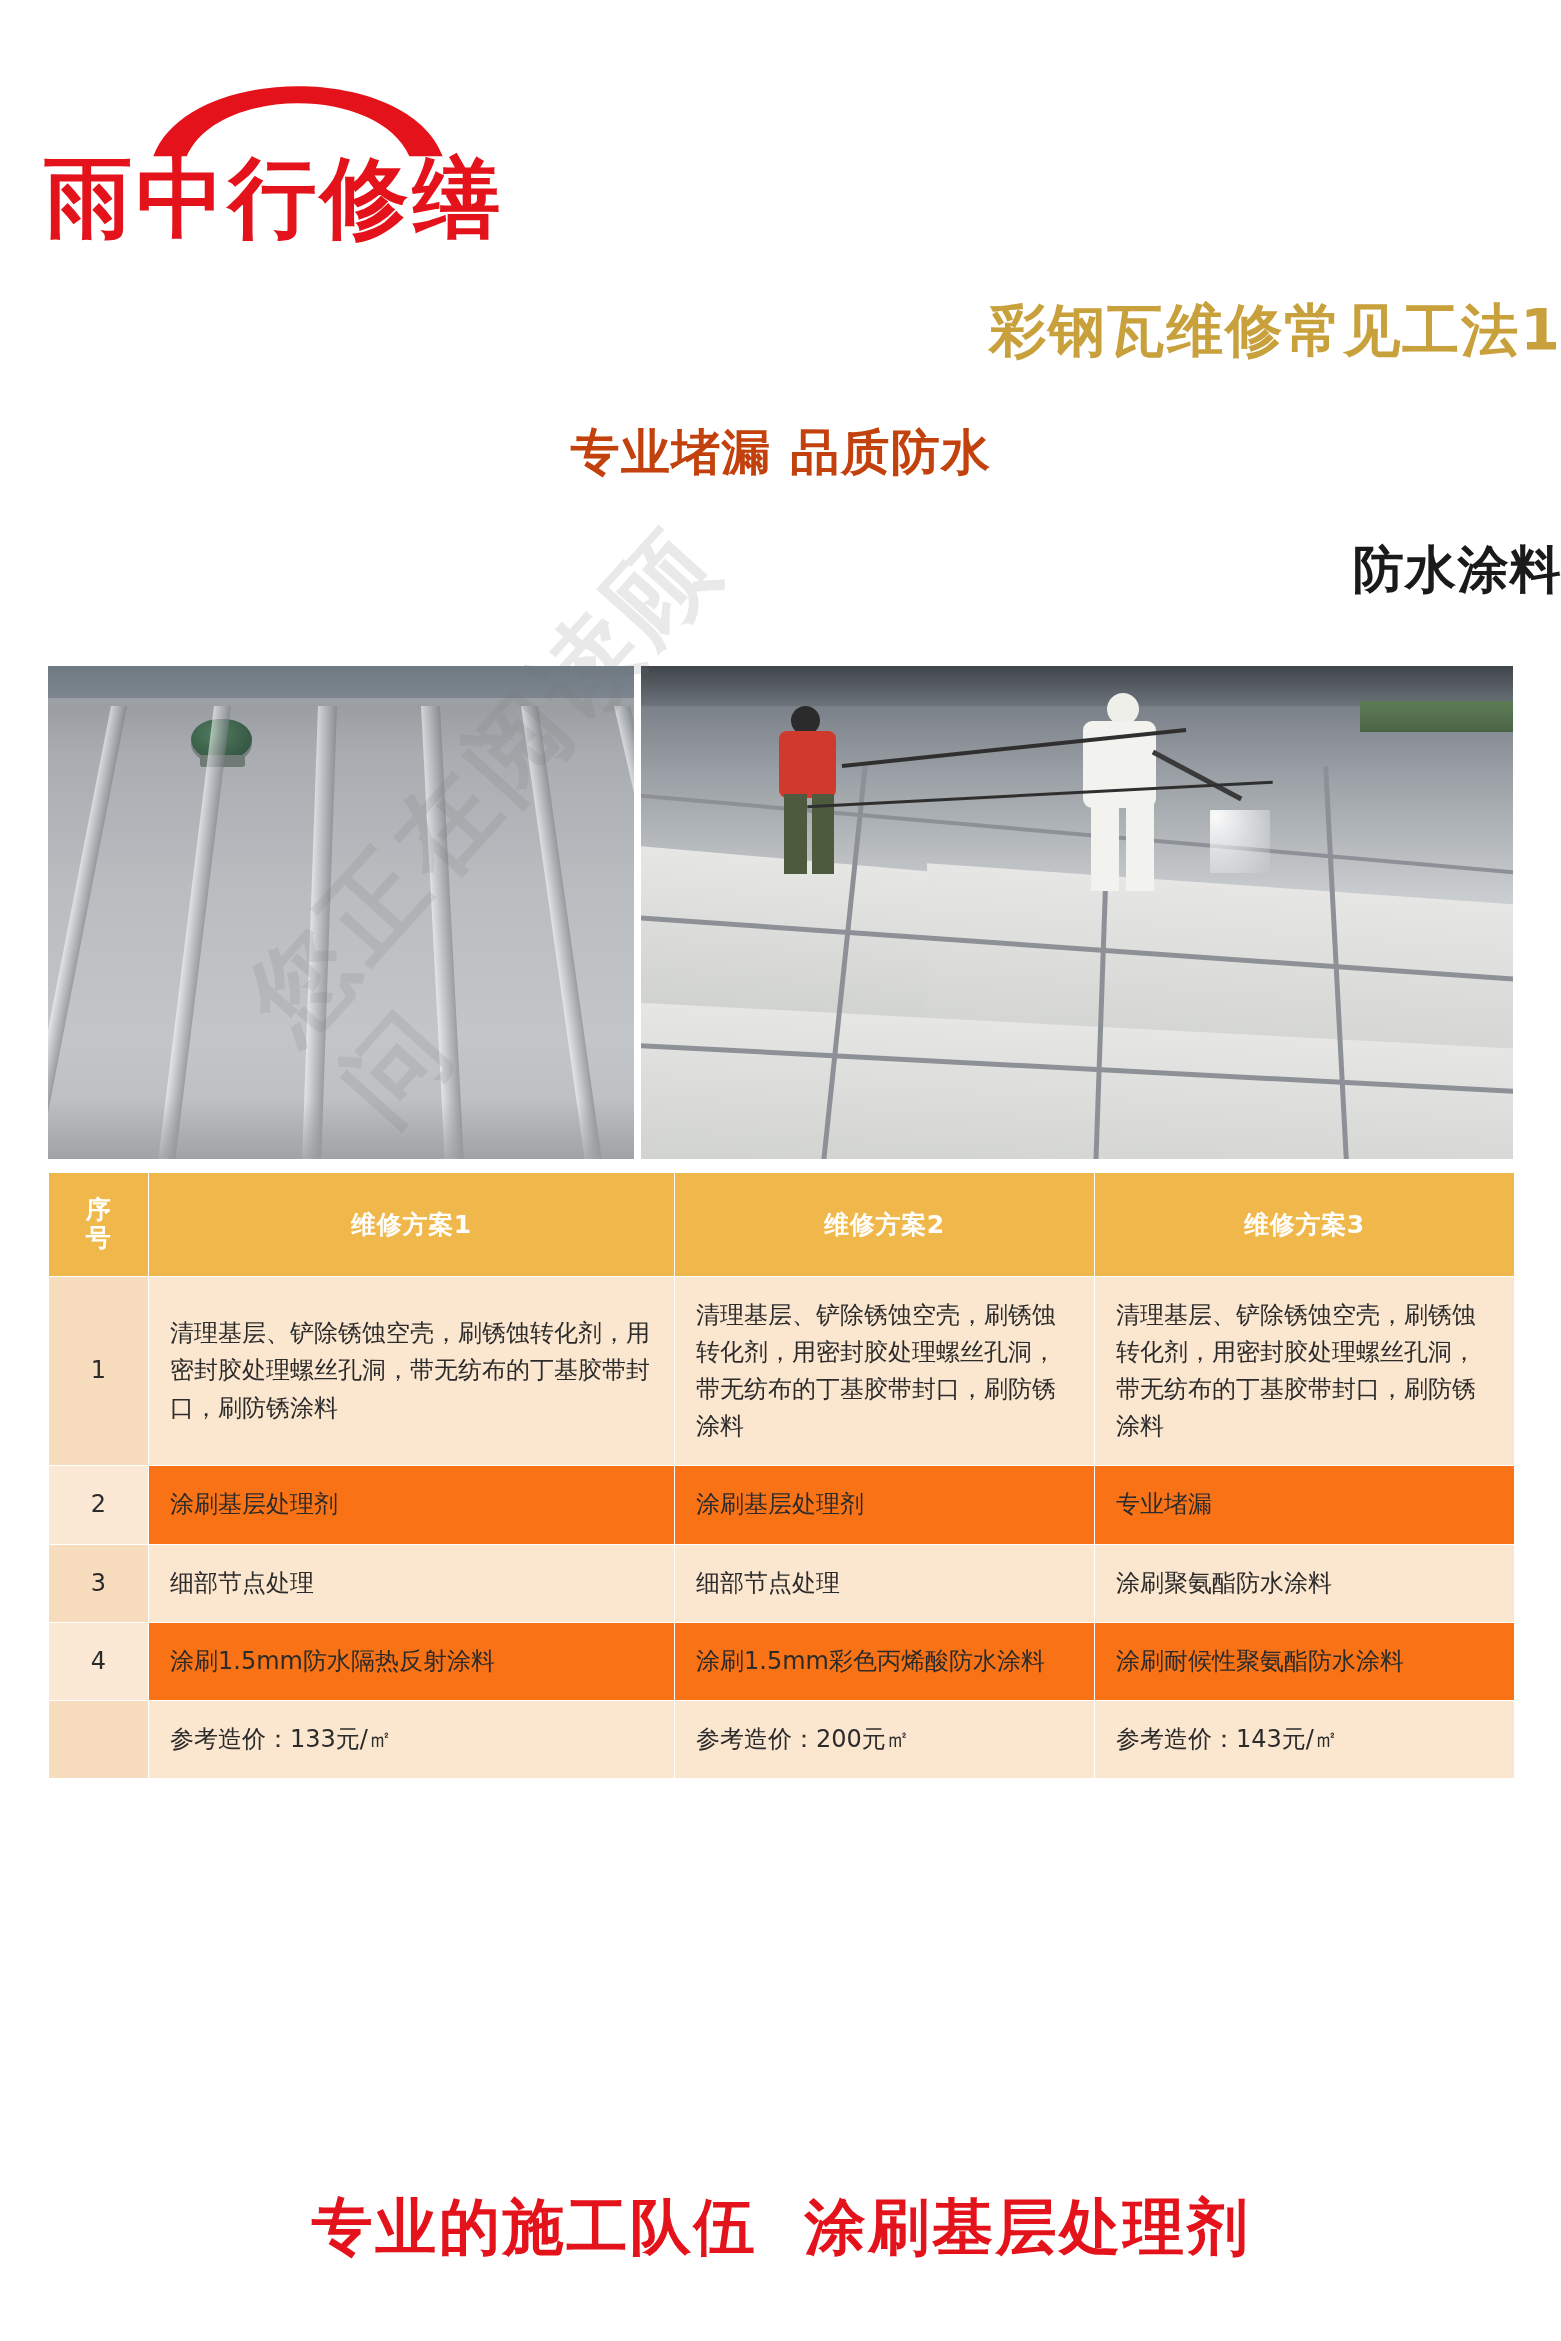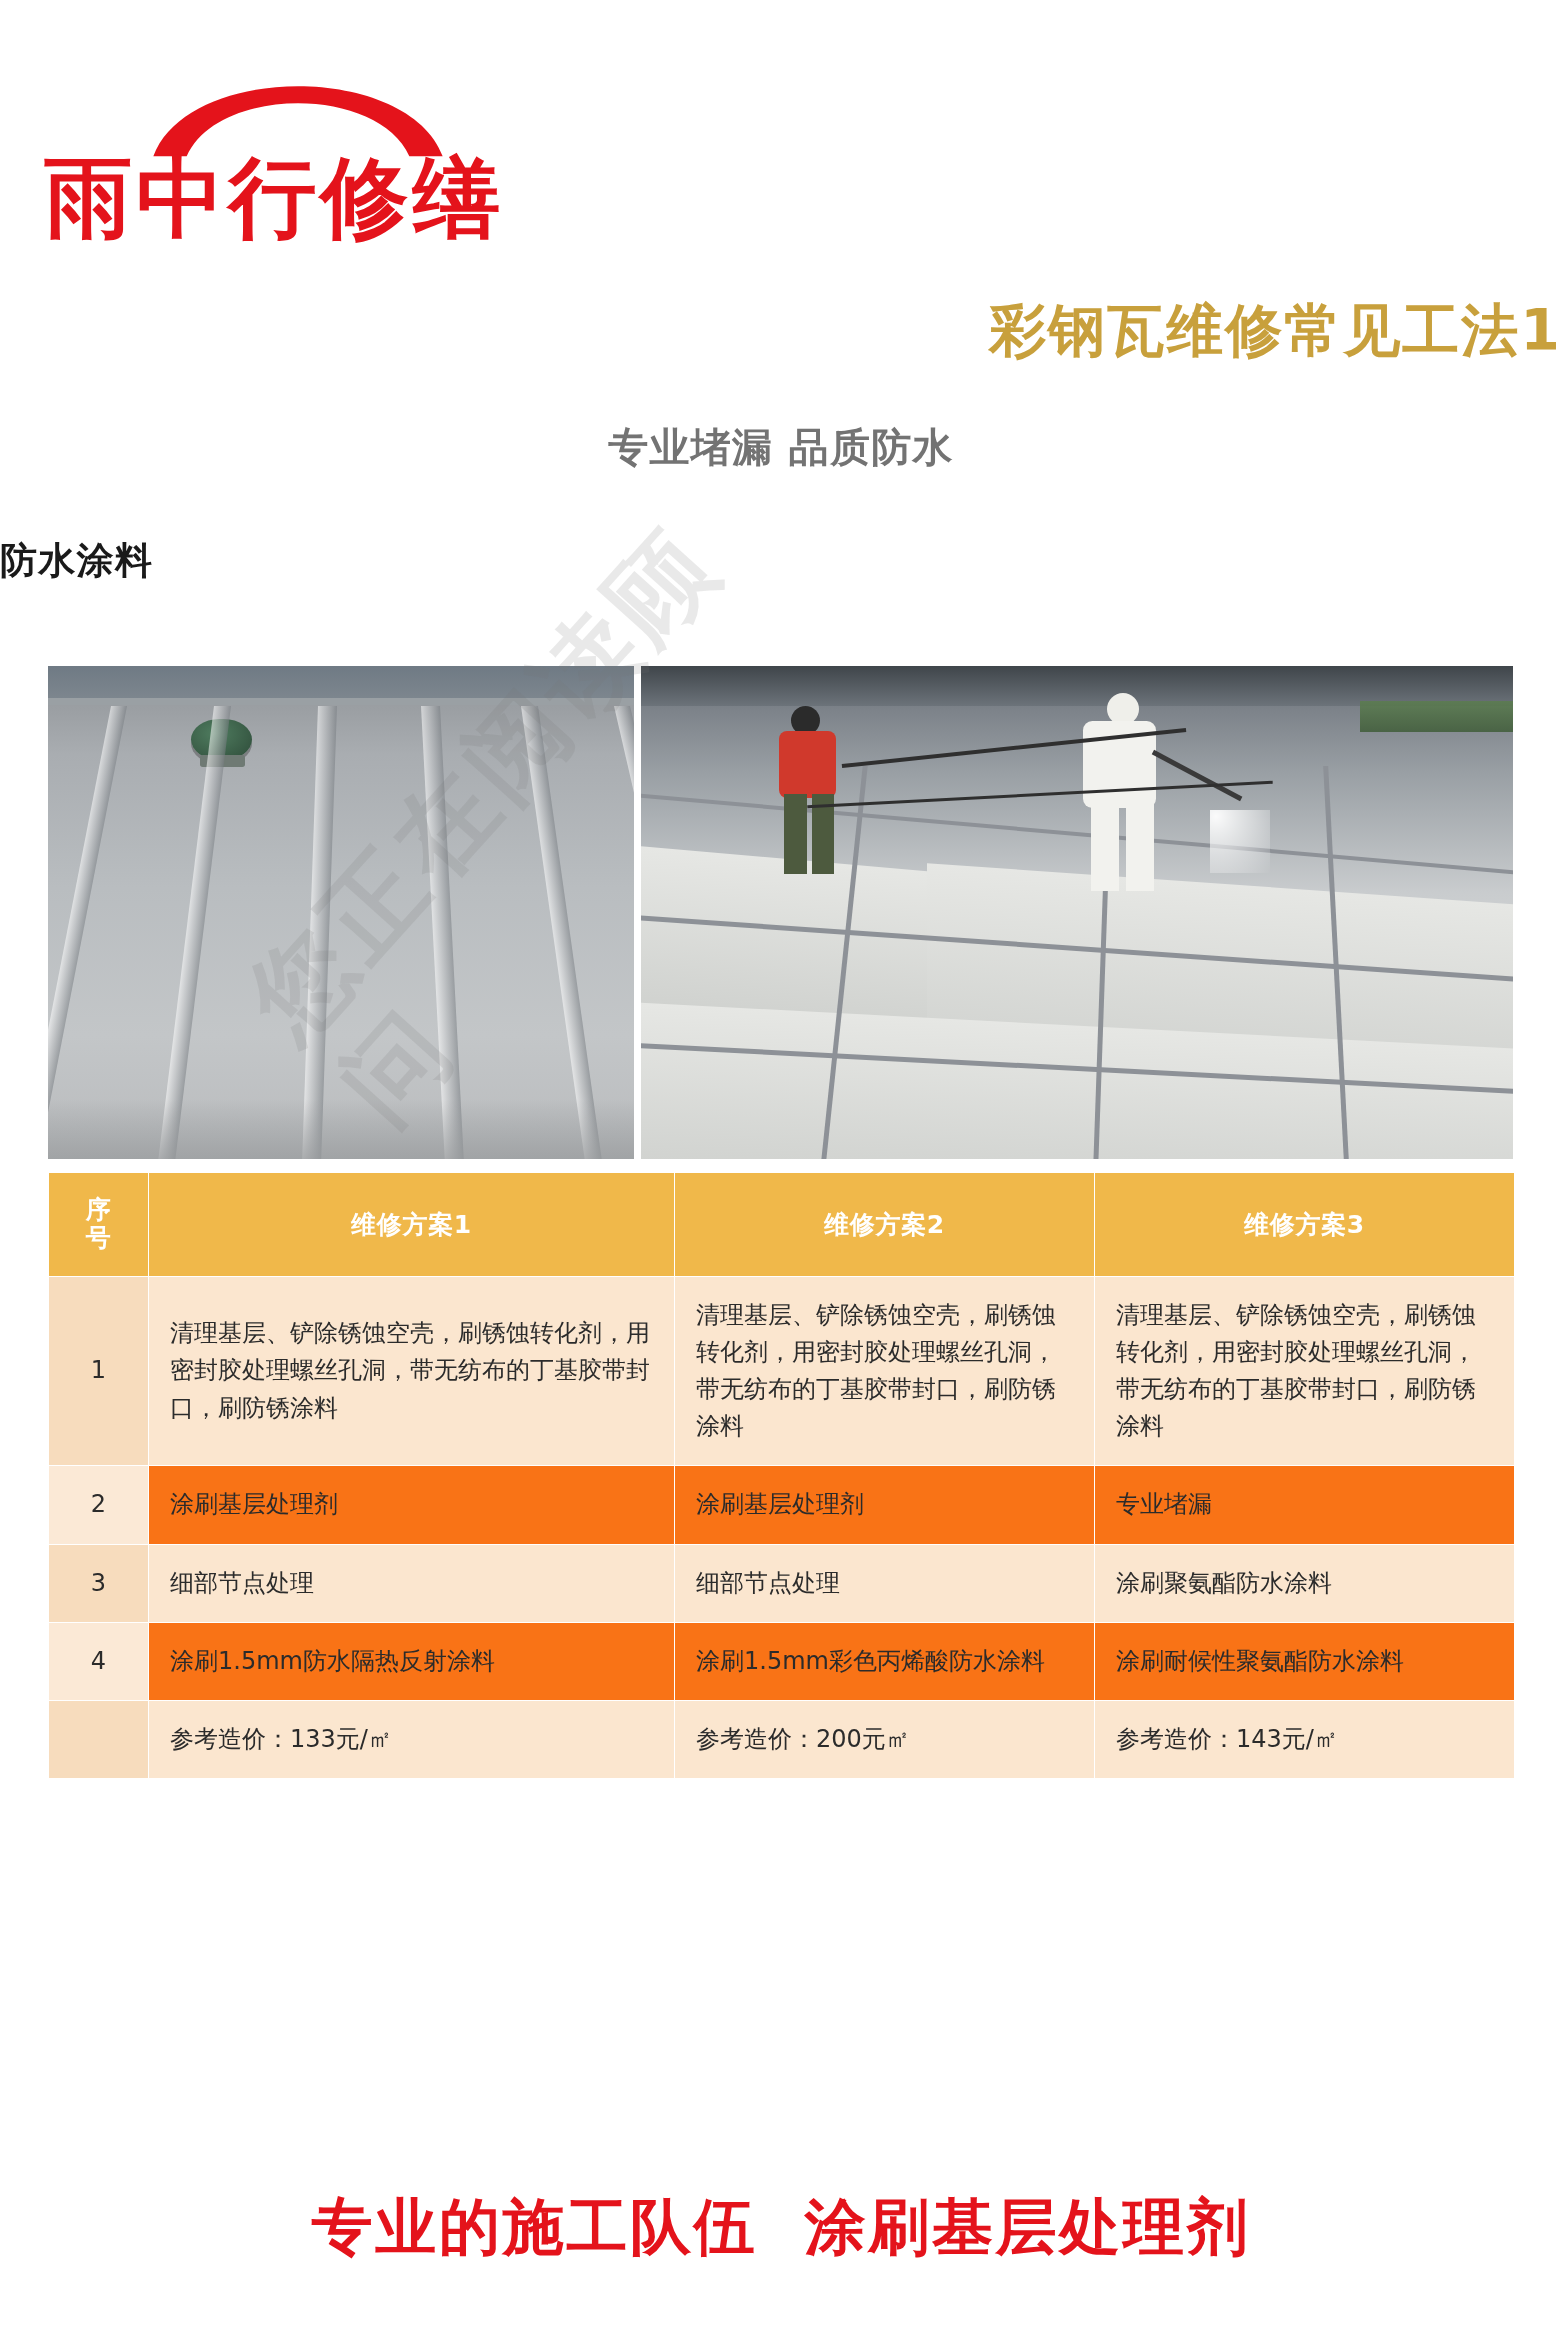--- a/index.html
+++ b/index.html
@@ -55,32 +55,32 @@
     font-weight: bold;
     color: #c8a03c;
     letter-spacing: 2px;
     font-family: "DejaVu Sans", "Liberation Sans", sans-serif;
   }
   .title-sub {
     position: absolute;
     left: 0; right: 0;
     top: 420px;
     text-align: center;
-    font-size: 40px;
-    font-weight: bold;
-    color: #737373;
+    font-size: 49px;
+    font-weight: bold;
+    color: #c2410c;
     letter-spacing: 1.3px;
     font-family: "DejaVu Sans", "Liberation Sans", sans-serif;
   }
   .title-section {
     position: absolute;
     left: 0; right: 0;
     top: 536px;
-    text-align: left;
-    font-size: 37px;
+    text-align: right;
+    font-size: 51px;
     font-weight: bold;
     color: #1a1a1a;
     letter-spacing: 1.3px;
     font-family: "DejaVu Sans", "Liberation Sans", sans-serif;
   }
 
   
   .photos {
     position: absolute;
     left: 48px;

